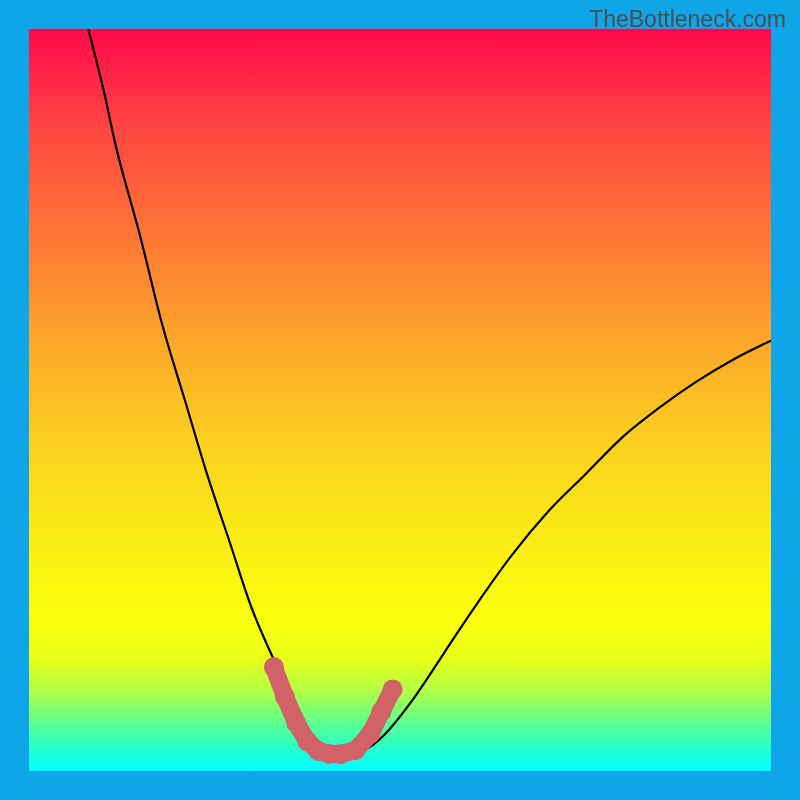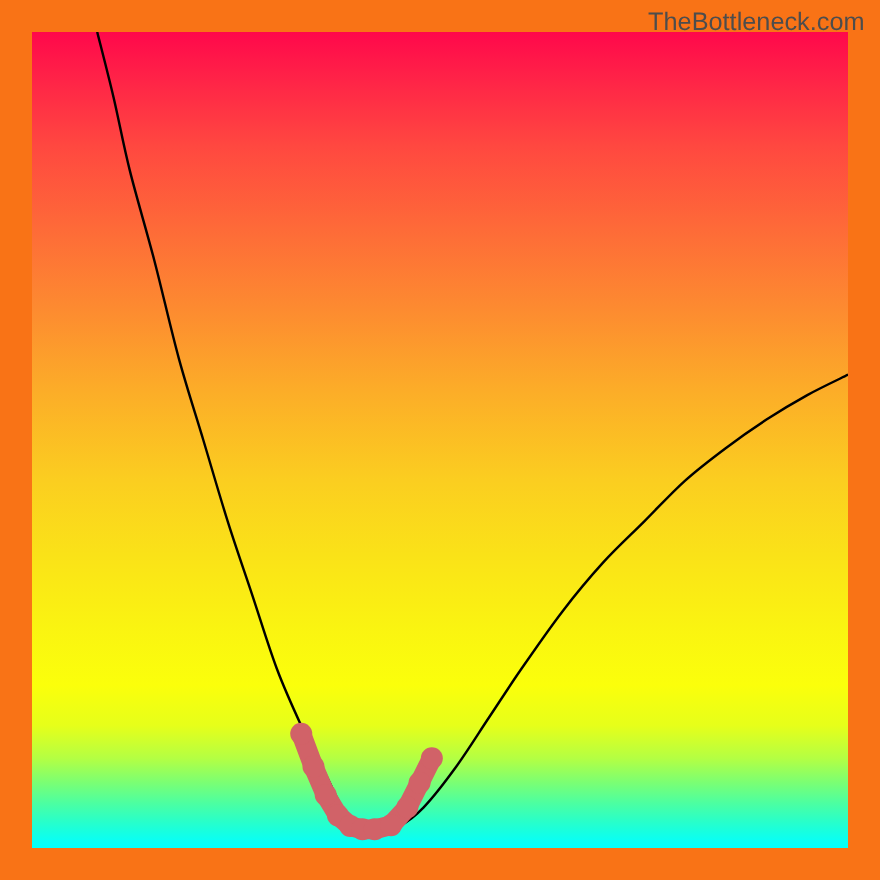--- a/index.html
+++ b/index.html
@@ -7,21 +7,21 @@
     padding: 0;
     width: 800px;
     height: 800px;
     background: #000;
     position: relative;
     font-family: Arial, Helvetica, sans-serif;
   }
   .outer {
     width: 800px;
     height: 800px;
-    background: #f97316;
+    background: #0ea5e9;
     position: relative;
   }
   .watermark {
     position: absolute;
     top: 6px;
     right: 14px;
     color: #4d4d4d;
     font-size: 23px;
     font-weight: 500;
     letter-spacing: 0px;

